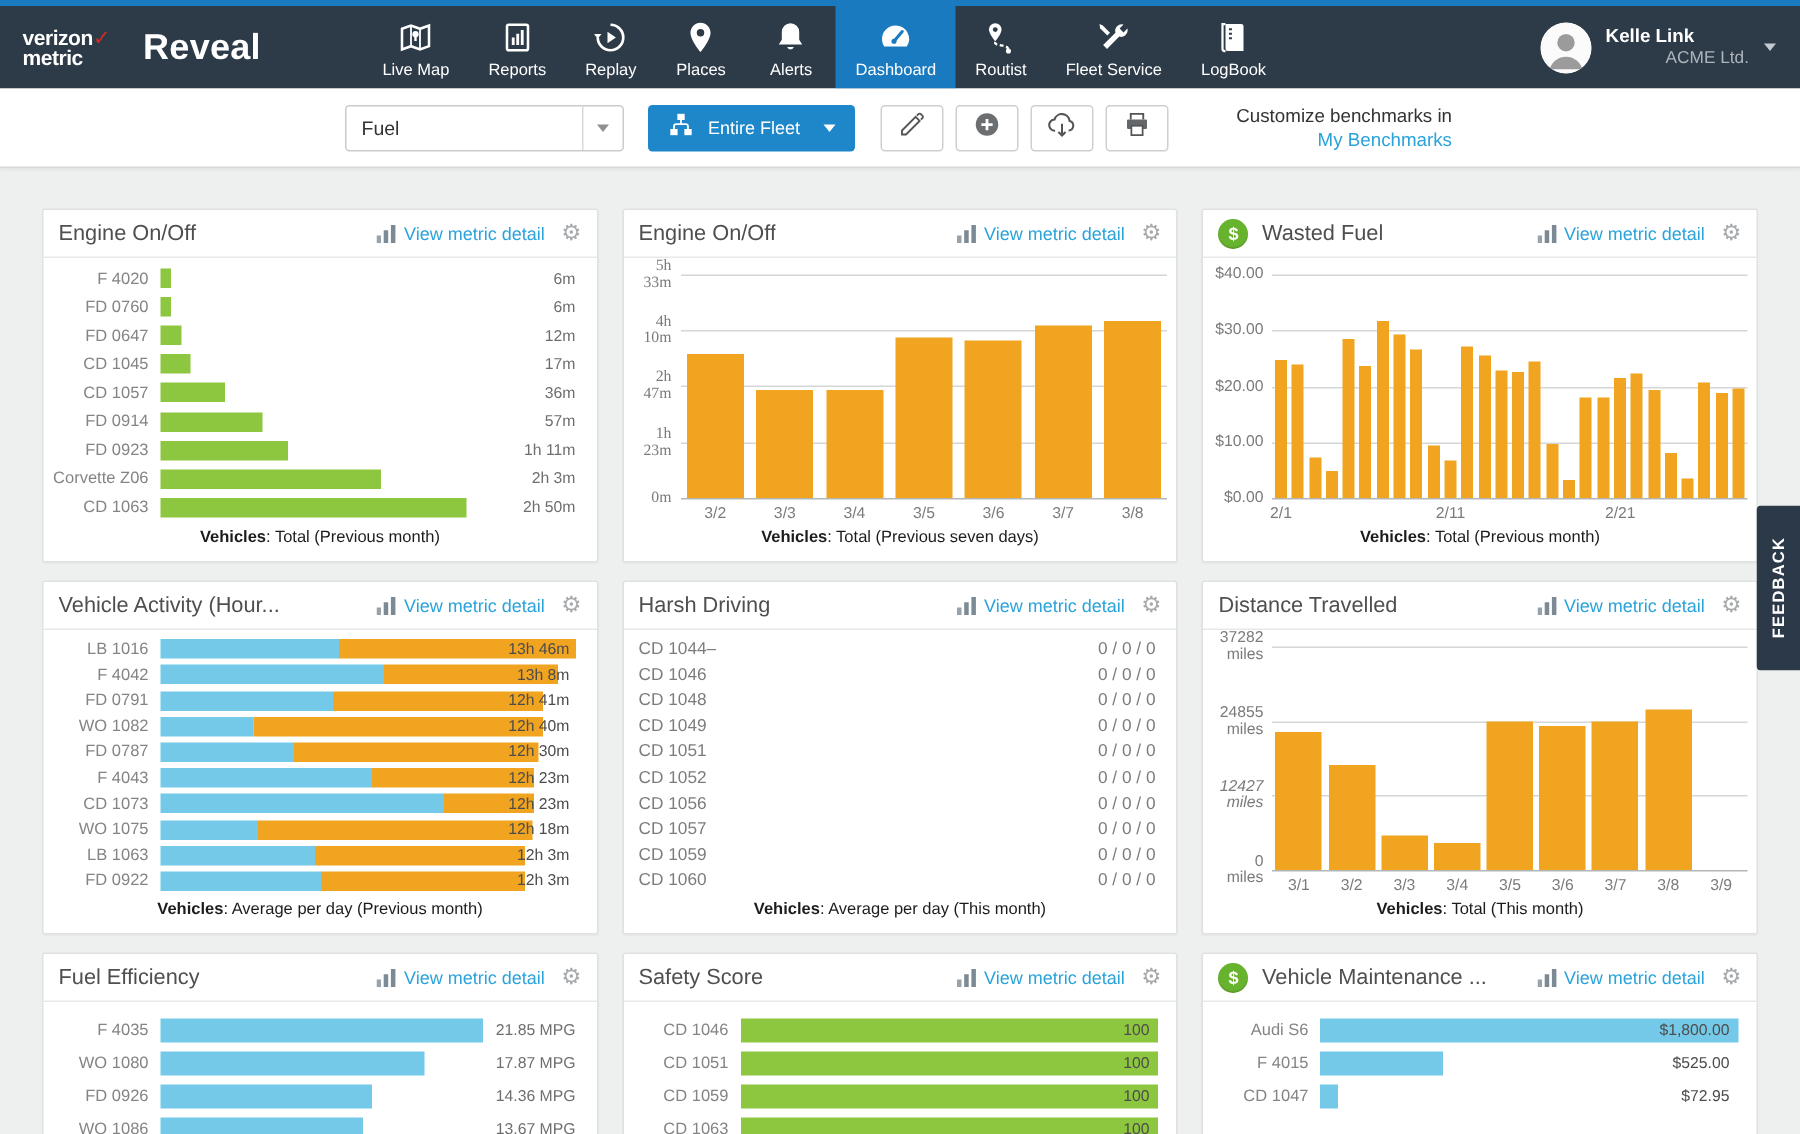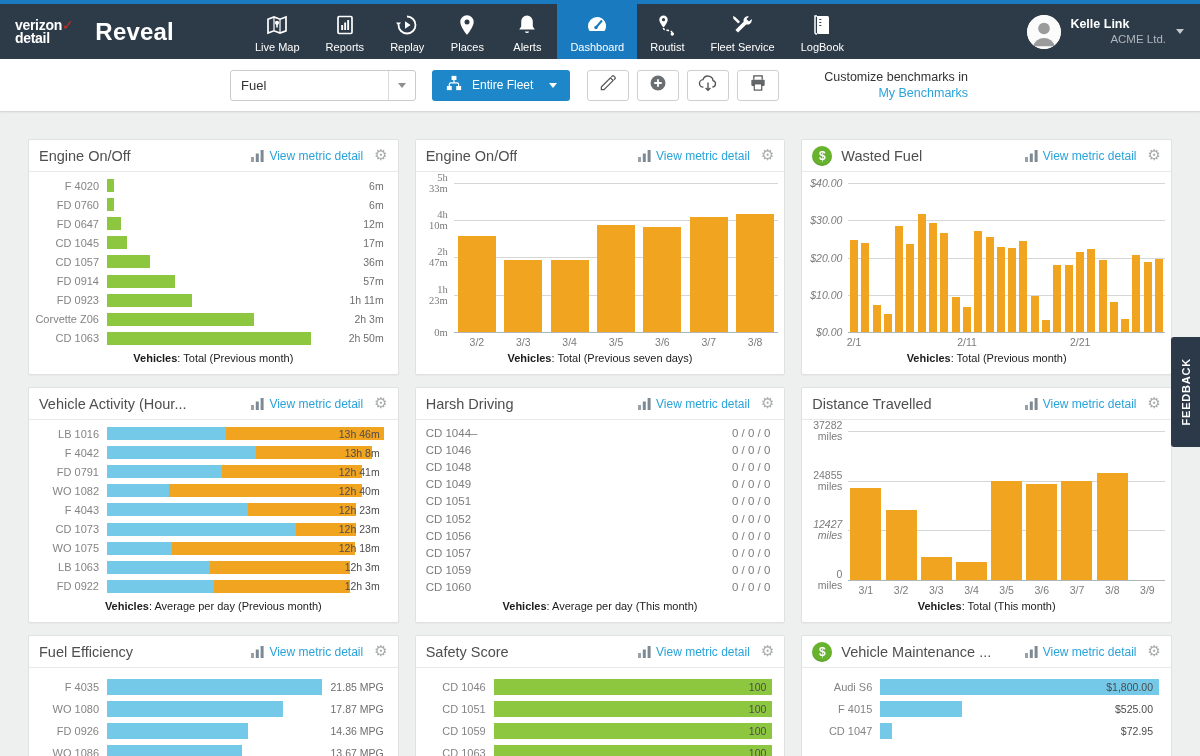--- a/index.html
+++ b/index.html
@@ -92,21 +92,21 @@
 </style>
 </head>
 <body>
 
 <div class="top-strip"></div>
 
 <div class="navbar">
   <div class="brand">
     <div class="vz">
       <div><span>verizon</span><span class="check">✓</span></div>
-      <div>detail</div>
+      <div>metric</div>
     </div>
     <div class="product">Reveal</div>
   </div>
   <div class="nav-tabs" id="nav-tabs">
       <div class="nav-tab">
         <span class="nt-icon">
           <svg viewBox="0 0 24 24" width="24" height="24">
             <path d="M3 6.2 9 4l6 2.2L21 4v13.8L15 20l-6-2.2L3 20V6.2z" fill="none" stroke="#fff" stroke-width="1.7"></path>
             <path d="M9 4.6v12.8M15 6.6v12.8" stroke="#fff" stroke-width="1.2"></path>
             <circle cx="12" cy="9.8" r="2.1" fill="#fff"></circle>
@@ -420,21 +420,21 @@
               <rect x="9.6" y="0" width="3" height="12" fill="#7b8a94"></rect>
             </svg>
           </span>
         <a class="metric-link">View metric detail</a>
         <span class="gear">⚙</span>
       </span>
     </div>
     <div class="card-bd">
         <div class="vwrap">
           <div class="vplot-row">
-            <div class="yaxis" style="width: 44px; font-style: italic;">
+            <div class="yaxis" style="width: 44px;">
               <div class="ytick" style="top: 0%;">$40.00</div>
               <div class="ytick" style="top: 25%;">$30.00</div>
               <div class="ytick" style="top: 50%;">$20.00</div>
               <div class="ytick" style="top: 75%;">$10.00</div>
               <div class="ytick" style="top: 100%;">$0.00</div>
             </div>
             <div class="plot">
               <div class="gridline" style="top: 0%;"></div>
               <div class="gridline" style="top: 25%;"></div>
               <div class="gridline" style="top: 50%;"></div>
@@ -537,20 +537,30 @@
             <div class="hlabel">WO 1082</div>
             <div class="htrack">
               <div class="hbar-stack" style="width: 91.5663%;">
                 <span style="width: 24.3421%; background: rgb(116, 201, 232);"></span>
                 <span style="width: 75.6579%; background: rgb(240, 164, 31);"></span>
               </div>
             </div>
             <div class="hval overlay">12h 40m</div>
           </div>
           <div class="hrow">
+            <div class="hlabel">FD 0787</div>
+            <div class="htrack">
+              <div class="hbar-stack" style="width: 90.3614%;">
+                <span style="width: 35.3333%; background: rgb(116, 201, 232);"></span>
+                <span style="width: 64.6667%; background: rgb(240, 164, 31);"></span>
+              </div>
+            </div>
+            <div class="hval overlay">12h 30m</div>
+          </div>
+          <div class="hrow">
             <div class="hlabel">F 4043</div>
             <div class="htrack">
               <div class="hbar-stack" style="width: 89.5181%;">
                 <span style="width: 56.5276%; background: rgb(116, 201, 232);"></span>
                 <span style="width: 43.4724%; background: rgb(240, 164, 31);"></span>
               </div>
             </div>
             <div class="hval overlay">12h 23m</div>
           </div>
           <div class="hrow">

